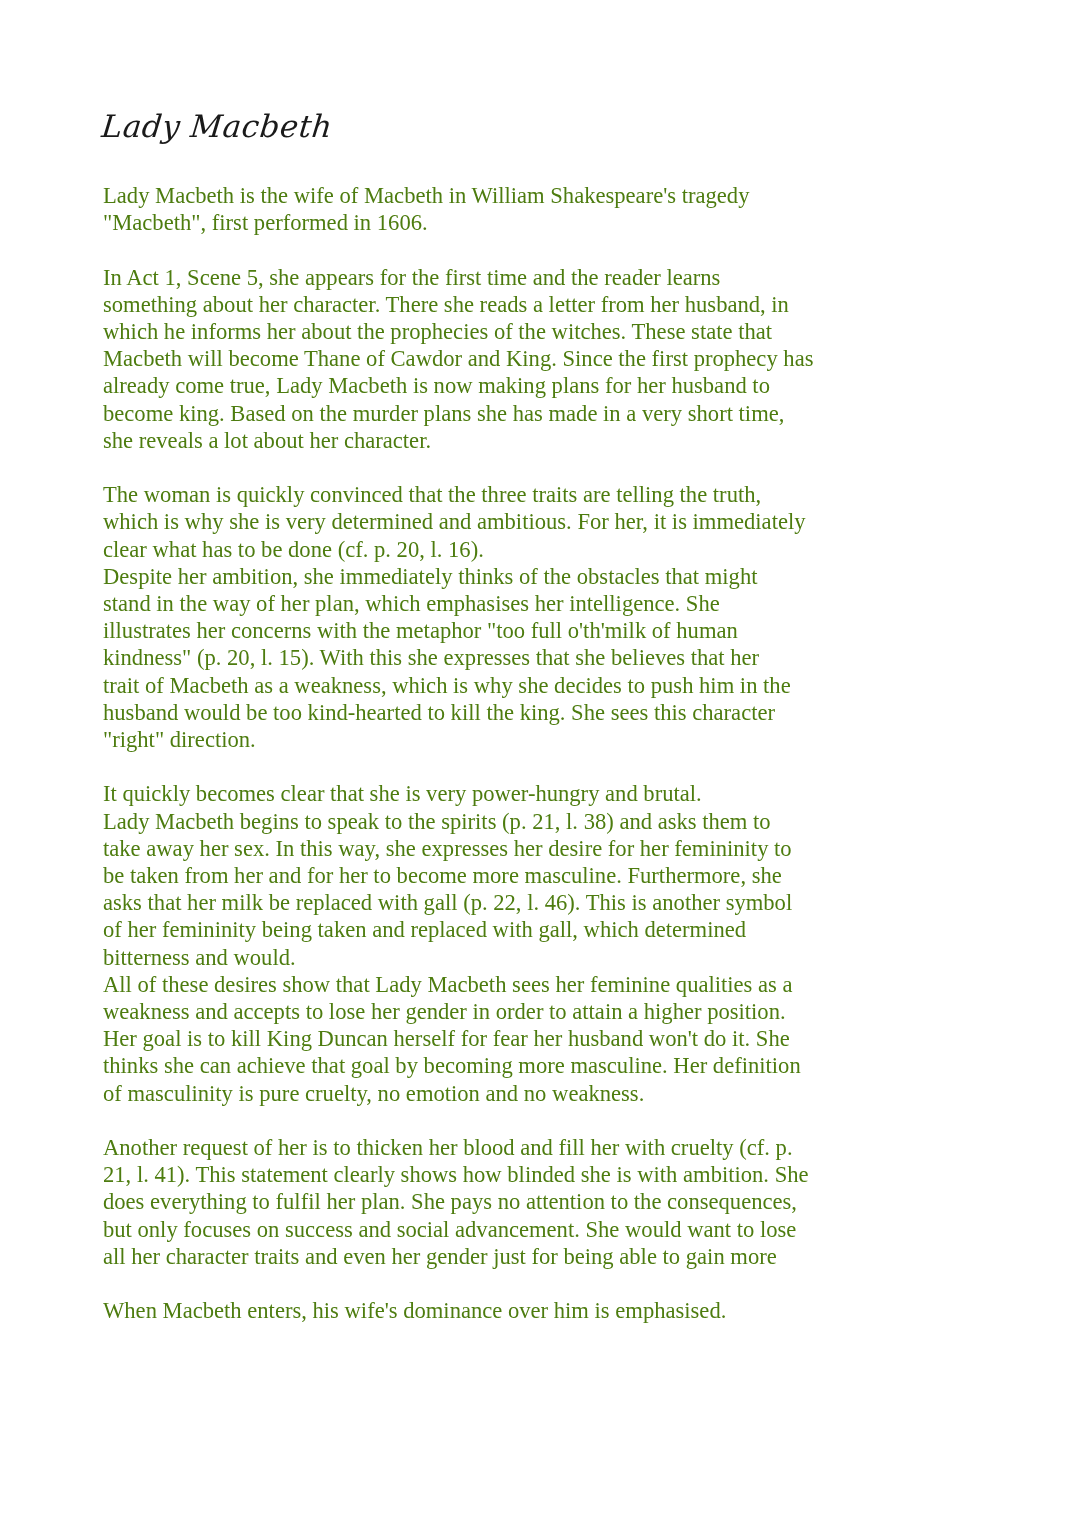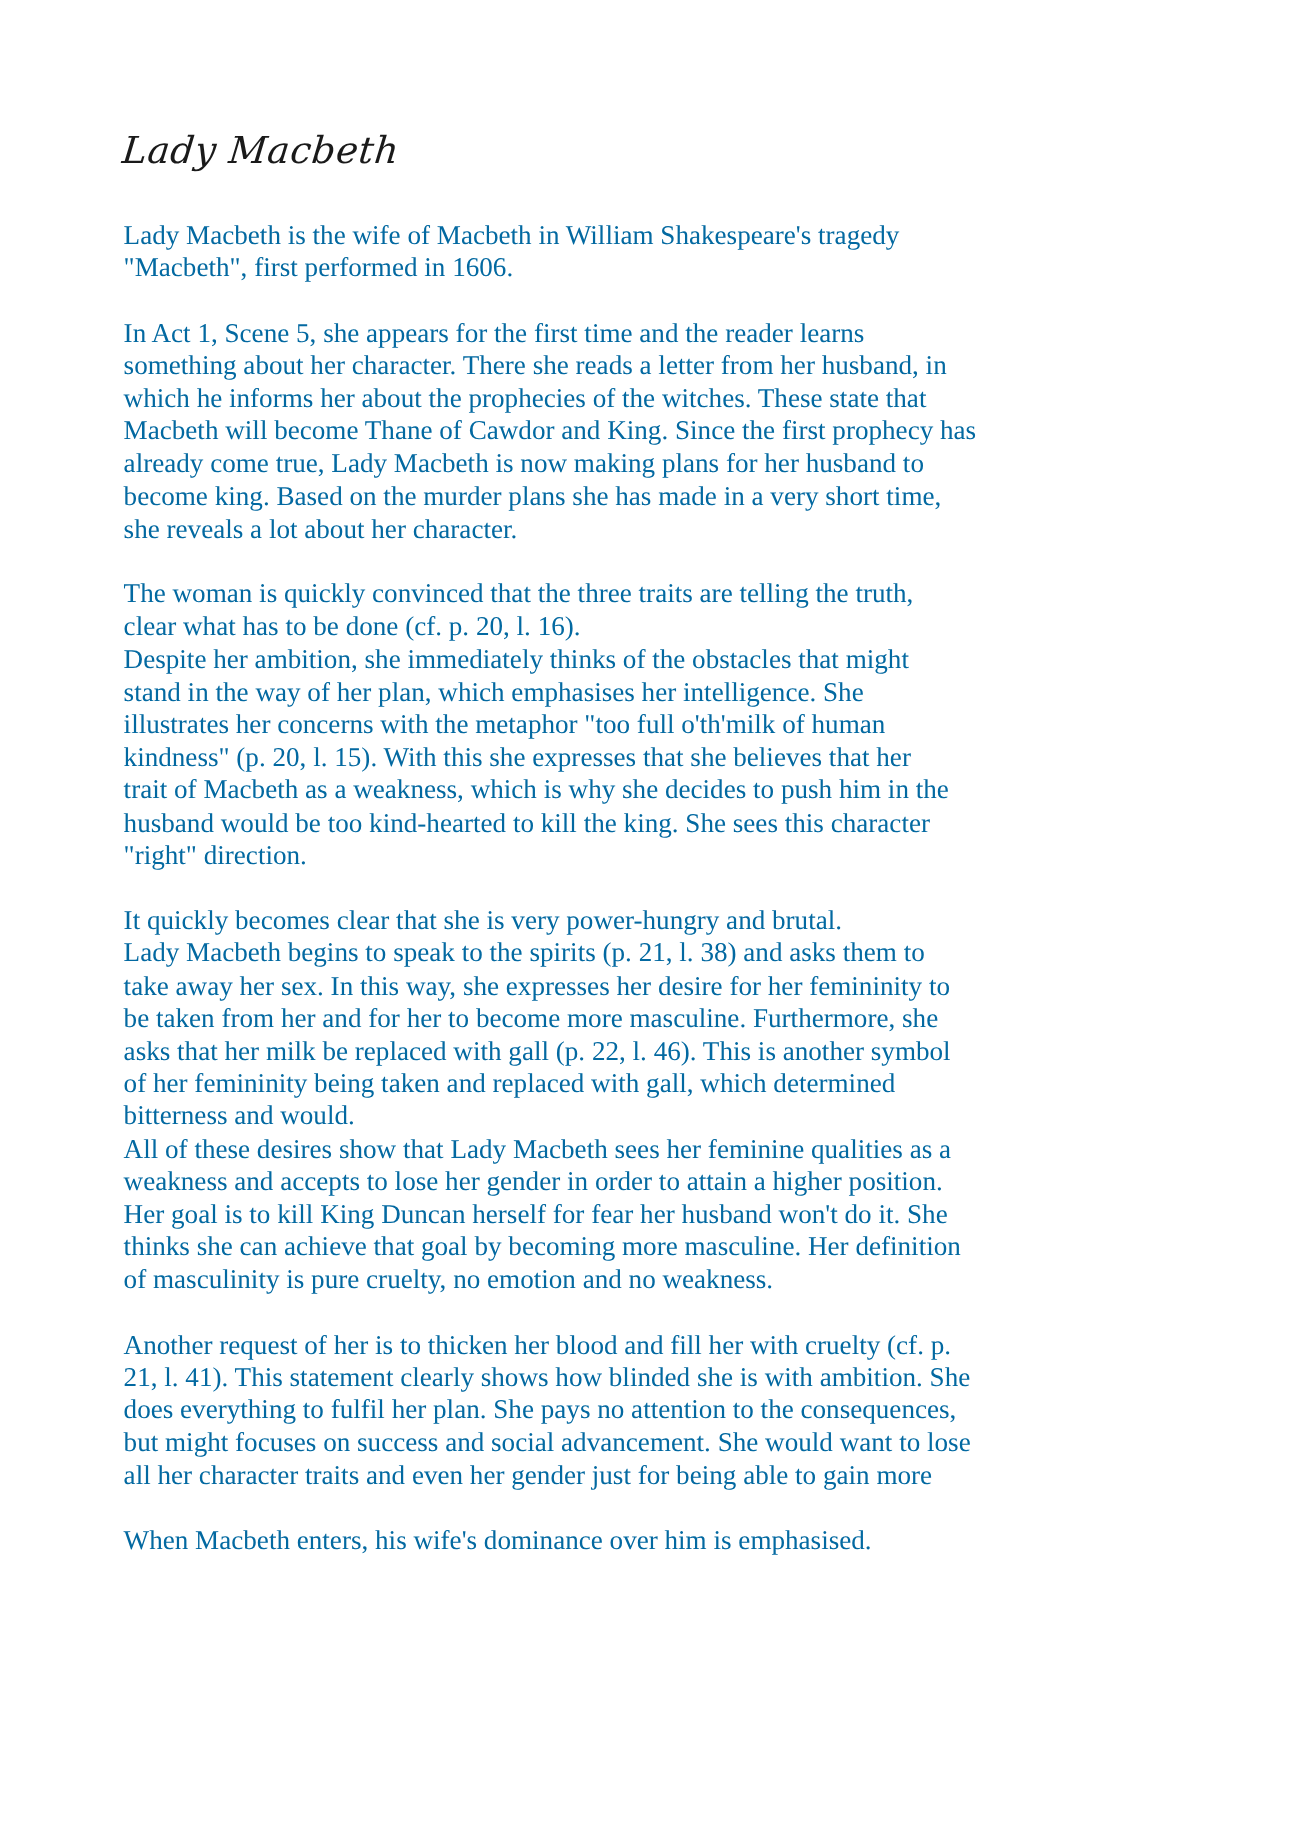--- a/index.html
+++ b/index.html
@@ -34,21 +34,21 @@
       font-weight: normal;
     }
     .content {
       position: absolute;
       left: 103px;
       top: 182px;
       width: 900px;
       font-family: "Liberation Serif", "DejaVu Serif", serif;
       font-size: 22.6px;
       line-height: 27.2px;
-      color: #0369a1;
+      color: #4d7c0f;
     }
     .para {
       margin: 0;
     }
     .para .line {
       display: block;
       white-space: nowrap;
     }
     .gap {
       height: 27.2px;
@@ -74,20 +74,21 @@
       <span class="line">which he informs her about the prophecies of the witches. These state that</span>
       <span class="line">Macbeth will become Thane of Cawdor and King. Since the first prophecy has</span>
       <span class="line">already come true, Lady Macbeth is now making plans for her husband to</span>
       <span class="line">become king. Based on the murder plans she has made in a very short time,</span>
       <span class="line">she reveals a lot about her character.</span>
     </p>
     <div class="gap"></div>
 
     <p class="para">
       <span class="line">The woman is quickly convinced that the three traits are telling the truth,</span>
+      <span class="line">which is why she is very determined and ambitious. For her, it is immediately</span>
       <span class="line">clear what has to be done (cf. p. 20, l. 16).</span>
       <span class="line">Despite her ambition, she immediately thinks of the obstacles that might</span>
       <span class="line">stand in the way of her plan, which emphasises her intelligence. She</span>
       <span class="line">illustrates her concerns with the metaphor "too full o'th'milk of human</span>
       <span class="line">kindness" (p. 20, l. 15). With this she expresses that she believes that her</span>
       <span class="line">trait of Macbeth as a weakness, which is why she decides to push him in the</span>
       <span class="line">husband would be too kind-hearted to kill the king. She sees this character</span>
       <span class="line">"right" direction.</span>
     </p>
     <div class="gap"></div>
@@ -105,21 +106,21 @@
       <span class="line">Her goal is to kill King Duncan herself for fear her husband won't do it. She</span>
       <span class="line">thinks she can achieve that goal by becoming more masculine. Her definition</span>
       <span class="line">of masculinity is pure cruelty, no emotion and no weakness.</span>
     </p>
     <div class="gap"></div>
 
     <p class="para">
       <span class="line">Another request of her is to thicken her blood and fill her with cruelty (cf. p.</span>
       <span class="line">21, l. 41). This statement clearly shows how blinded she is with ambition. She</span>
       <span class="line">does everything to fulfil her plan. She pays no attention to the consequences,</span>
-      <span class="line">but might focuses on success and social advancement. She would want to lose</span>
+      <span class="line">but only focuses on success and social advancement. She would want to lose</span>
       <span class="line">all her character traits and even her gender just for being able to gain more</span>
     </p>
     <div class="gap"></div>
 
     <p class="para">
       <span class="line">When Macbeth enters, his wife's dominance over him is emphasised.</span>
     </p>
 
   </div>
 </div>

